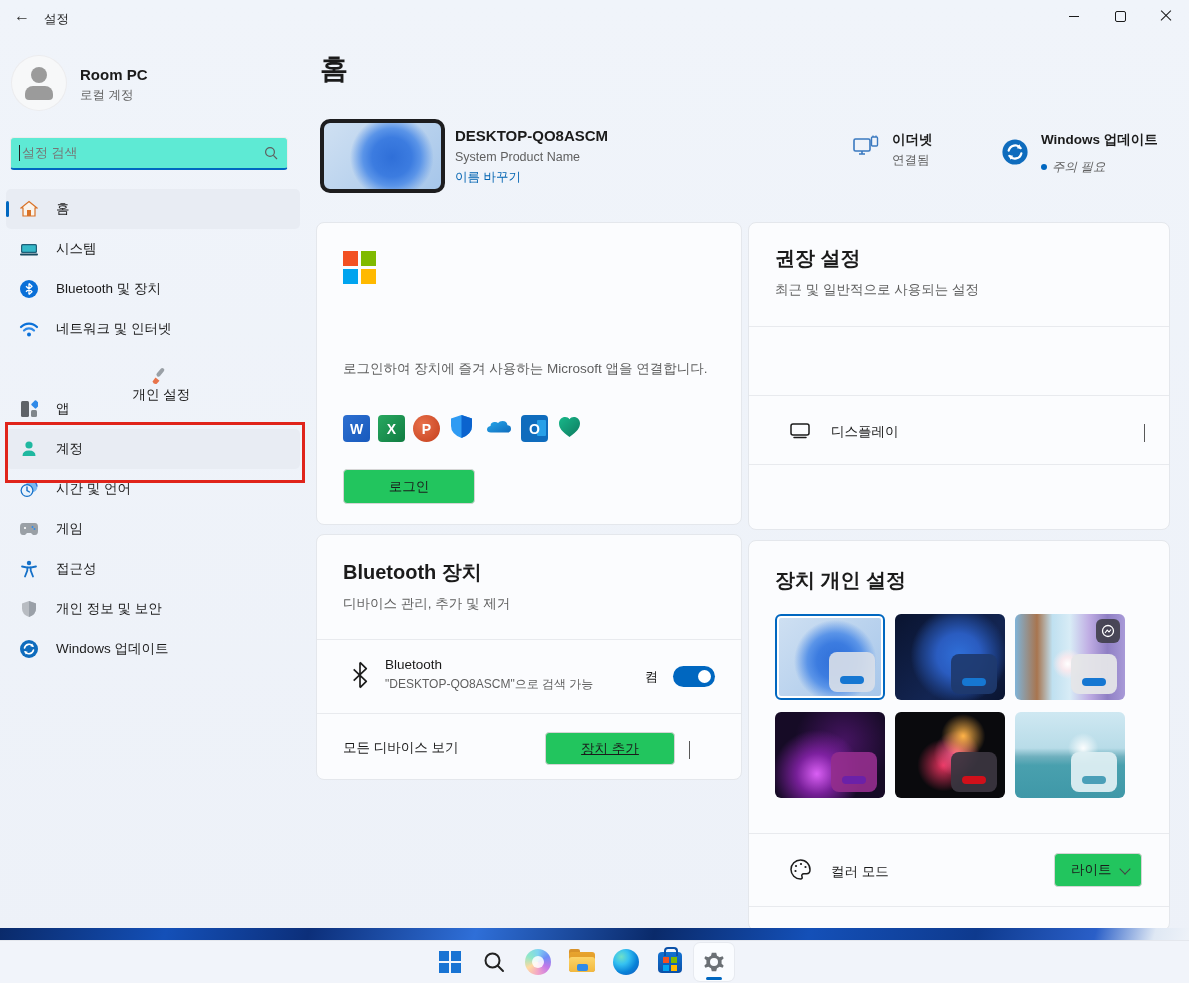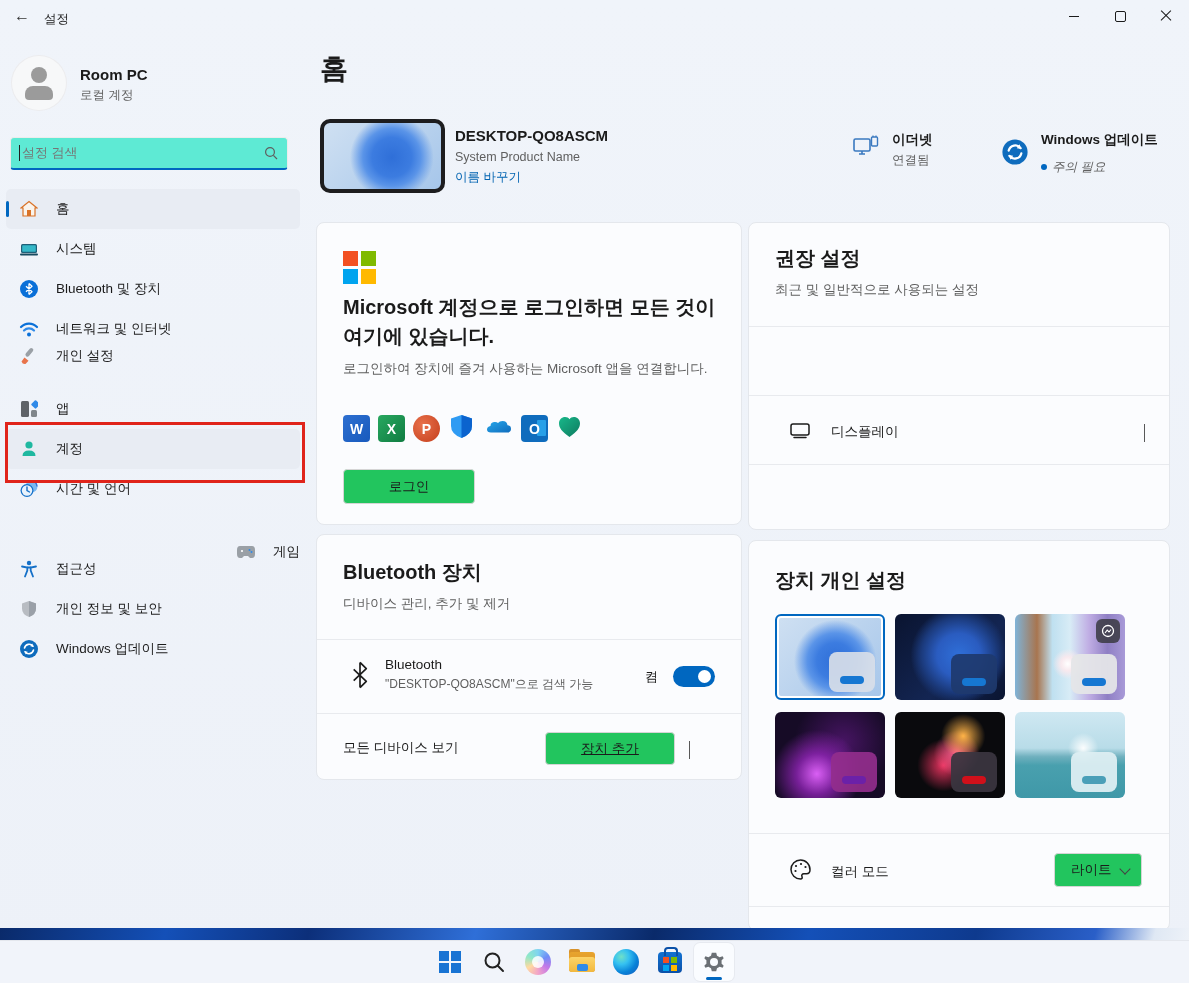--- a/index.html
+++ b/index.html
@@ -172,21 +172,21 @@
 <div class="abs nav-item" style="top:309px;">
   <span class="ic">
       <svg width="20" height="20" viewBox="0 0 20 20">
         <path d="M2 8 A11 11 0 0 1 18 8" fill="none" stroke="#0a70d8" stroke-width="2.2" stroke-linecap="round"></path>
         <path d="M5 11.5 A7 7 0 0 1 15 11.5" fill="none" stroke="#2f8ae8" stroke-width="2.2" stroke-linecap="round"></path>
         <circle cx="10" cy="15.5" r="2" fill="#0a70d8"></circle>
       </svg>
     </span>
   <span class="lbl">네트워크 및 인터넷</span>
 </div>
-<div class="abs nav-item" style="top:336px;">
+<div class="abs nav-item" style="top:366px;flex-direction:column;">
   <span class="ic">
       <svg width="20" height="20" viewBox="0 0 20 20">
         <rect x="8.5" y="1" width="4" height="10" rx="2" transform="rotate(40 10 6)" fill="#9aa0a6"></rect>
         <path d="M5.5 11.5 L9.5 14.8 L6.5 18 Q3.5 18.5 2.5 15.5 Z" fill="#e8734a"></path>
       </svg>
     </span>
   <span class="lbl">개인 설정</span>
 </div>
 <div class="abs nav-item" style="top:389px;">
   <span class="ic">
@@ -212,21 +212,21 @@
       <svg width="20" height="20" viewBox="0 0 20 20">
         <circle cx="12.5" cy="7.5" r="6" fill="#7ab8f0"></circle>
         <path d="M9.5 2.2 A6 6 0 0 1 18 7.5" fill="none" stroke="#2f6fd8" stroke-width="1.2"></path>
         <circle cx="8" cy="11.5" r="6.5" fill="#1470c8"></circle>
         <circle cx="8" cy="11.5" r="5.2" fill="#e8f2fc"></circle>
         <path d="M8 8 V11.5 L10.5 13" fill="none" stroke="#1470c8" stroke-width="1.4" stroke-linecap="round"></path>
       </svg>
     </span>
   <span class="lbl">시간 및 언어</span>
 </div>
-<div class="abs nav-item" style="top:532px;justify-content:flex-end;">
+<div class="abs nav-item" style="top:509px;">
   <span class="ic">
       <svg width="20" height="20" viewBox="0 0 20 14">
         <path d="M4 1 h12 q3 0 3 4 v4 q0 4 -3 4 h-2 l-2-2 h-4 l-2 2 h-2 q-3 0 -3-4 v-4 q0-4 3-4 Z" fill="#9aa0a6"></path>
         <circle cx="6" cy="6" r="1.1" fill="#fff"></circle>
         <circle cx="13.5" cy="5" r="1" fill="#2f8ae8"></circle>
         <circle cx="15.5" cy="7" r="1" fill="#2f8ae8"></circle>
       </svg>
     </span>
   <span class="lbl">게임</span>
 </div>
@@ -292,21 +292,20 @@
 <div class="abs qs-title" style="left:1041px;top:131px;">Windows 업데이트</div>
 <div class="abs qs-sub" style="left:1041px;top:159px;font-style:italic;"><span class="dot-blue"></span><span>주의 필요</span></div>
 
 <div class="card" style="left:316px;top:222px;width:424px;height:301px;">
   <div class="abs mslogo">
     <i style="background:#f25022;"></i>
       <i style="background:#7fba00;"></i>
       <i style="background:#00a4ef;"></i>
       <i style="background:#ffb900;"></i>
   </div>
-  <div class="abs ms-title">Microsoft 계정으로 로그인하면 모든 것이 여기에 있습니다.</div>
   <div class="abs ms-desc gray">로그인하여 장치에 즐겨 사용하는 Microsoft 앱을 연결합니다.</div>
   <div class="abs appicons">
     <span class="appicon" style="background:linear-gradient(135deg,#2d6fd0,#185abd);">W</span>
     <span class="appicon" style="background:linear-gradient(135deg,#28a860,#107c41);">X</span>
     <span class="appicon" style="border-radius:50%;background:radial-gradient(circle at 35% 35%,#e8704a,#c43e1c);">P</span>
     <span><svg width="27" height="27" viewBox="0 0 27 27">
           <path d="M13.5 2 L24 5.5 V13 Q24 21 13.5 25 Q3 21 3 13 V5.5 Z" fill="#2f9bf3"></path>
           <path d="M13.5 2 L24 5.5 V13 Q24 21 13.5 25 Z" fill="#0b63ce"></path>
         </svg></span>
     <span><svg width="30" height="27" viewBox="0 0 30 20">

